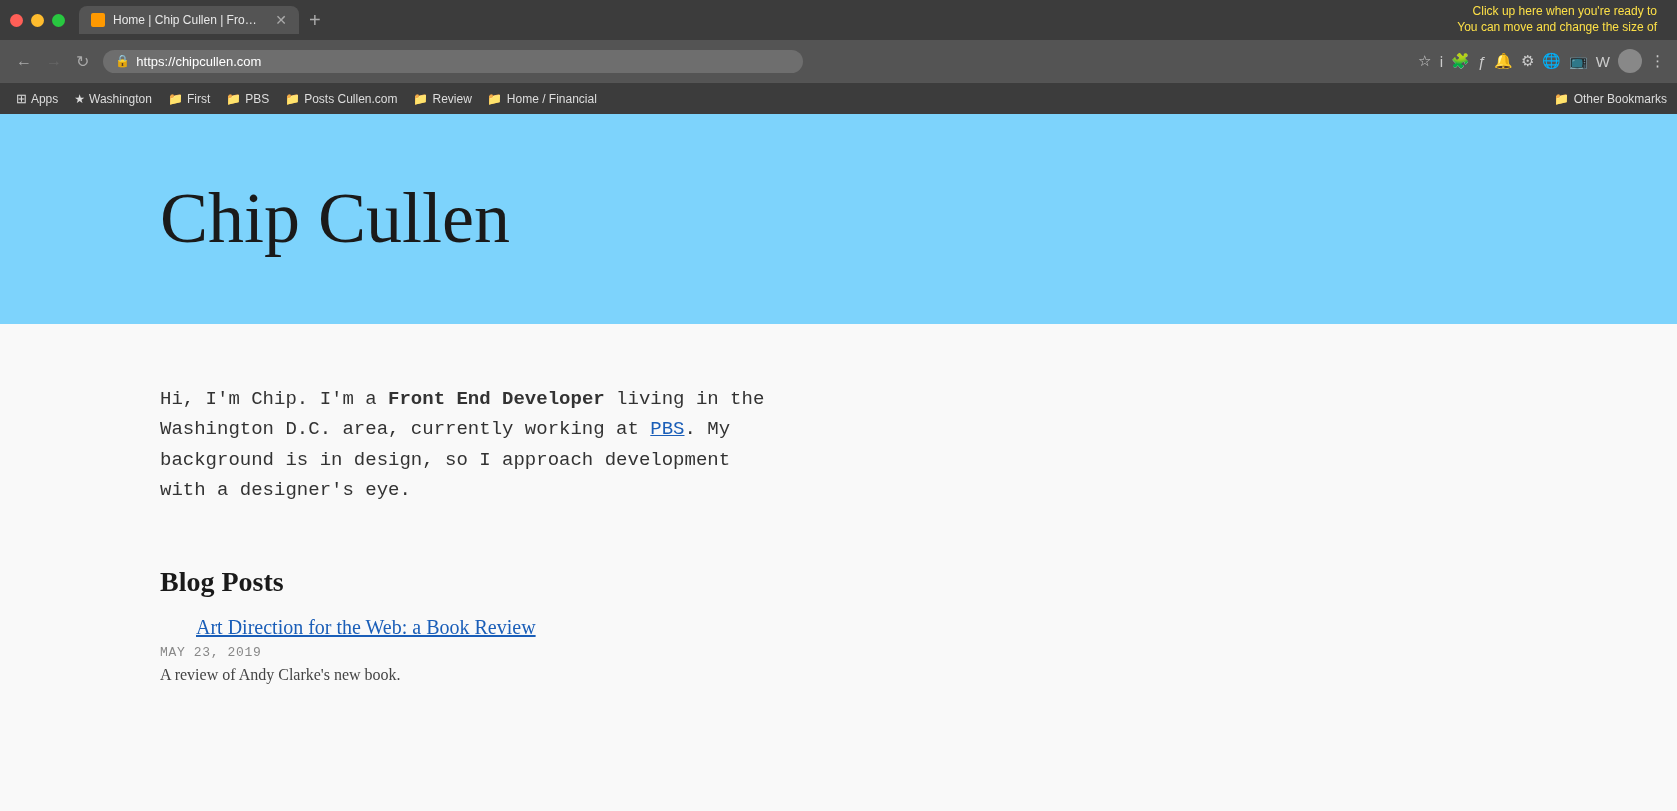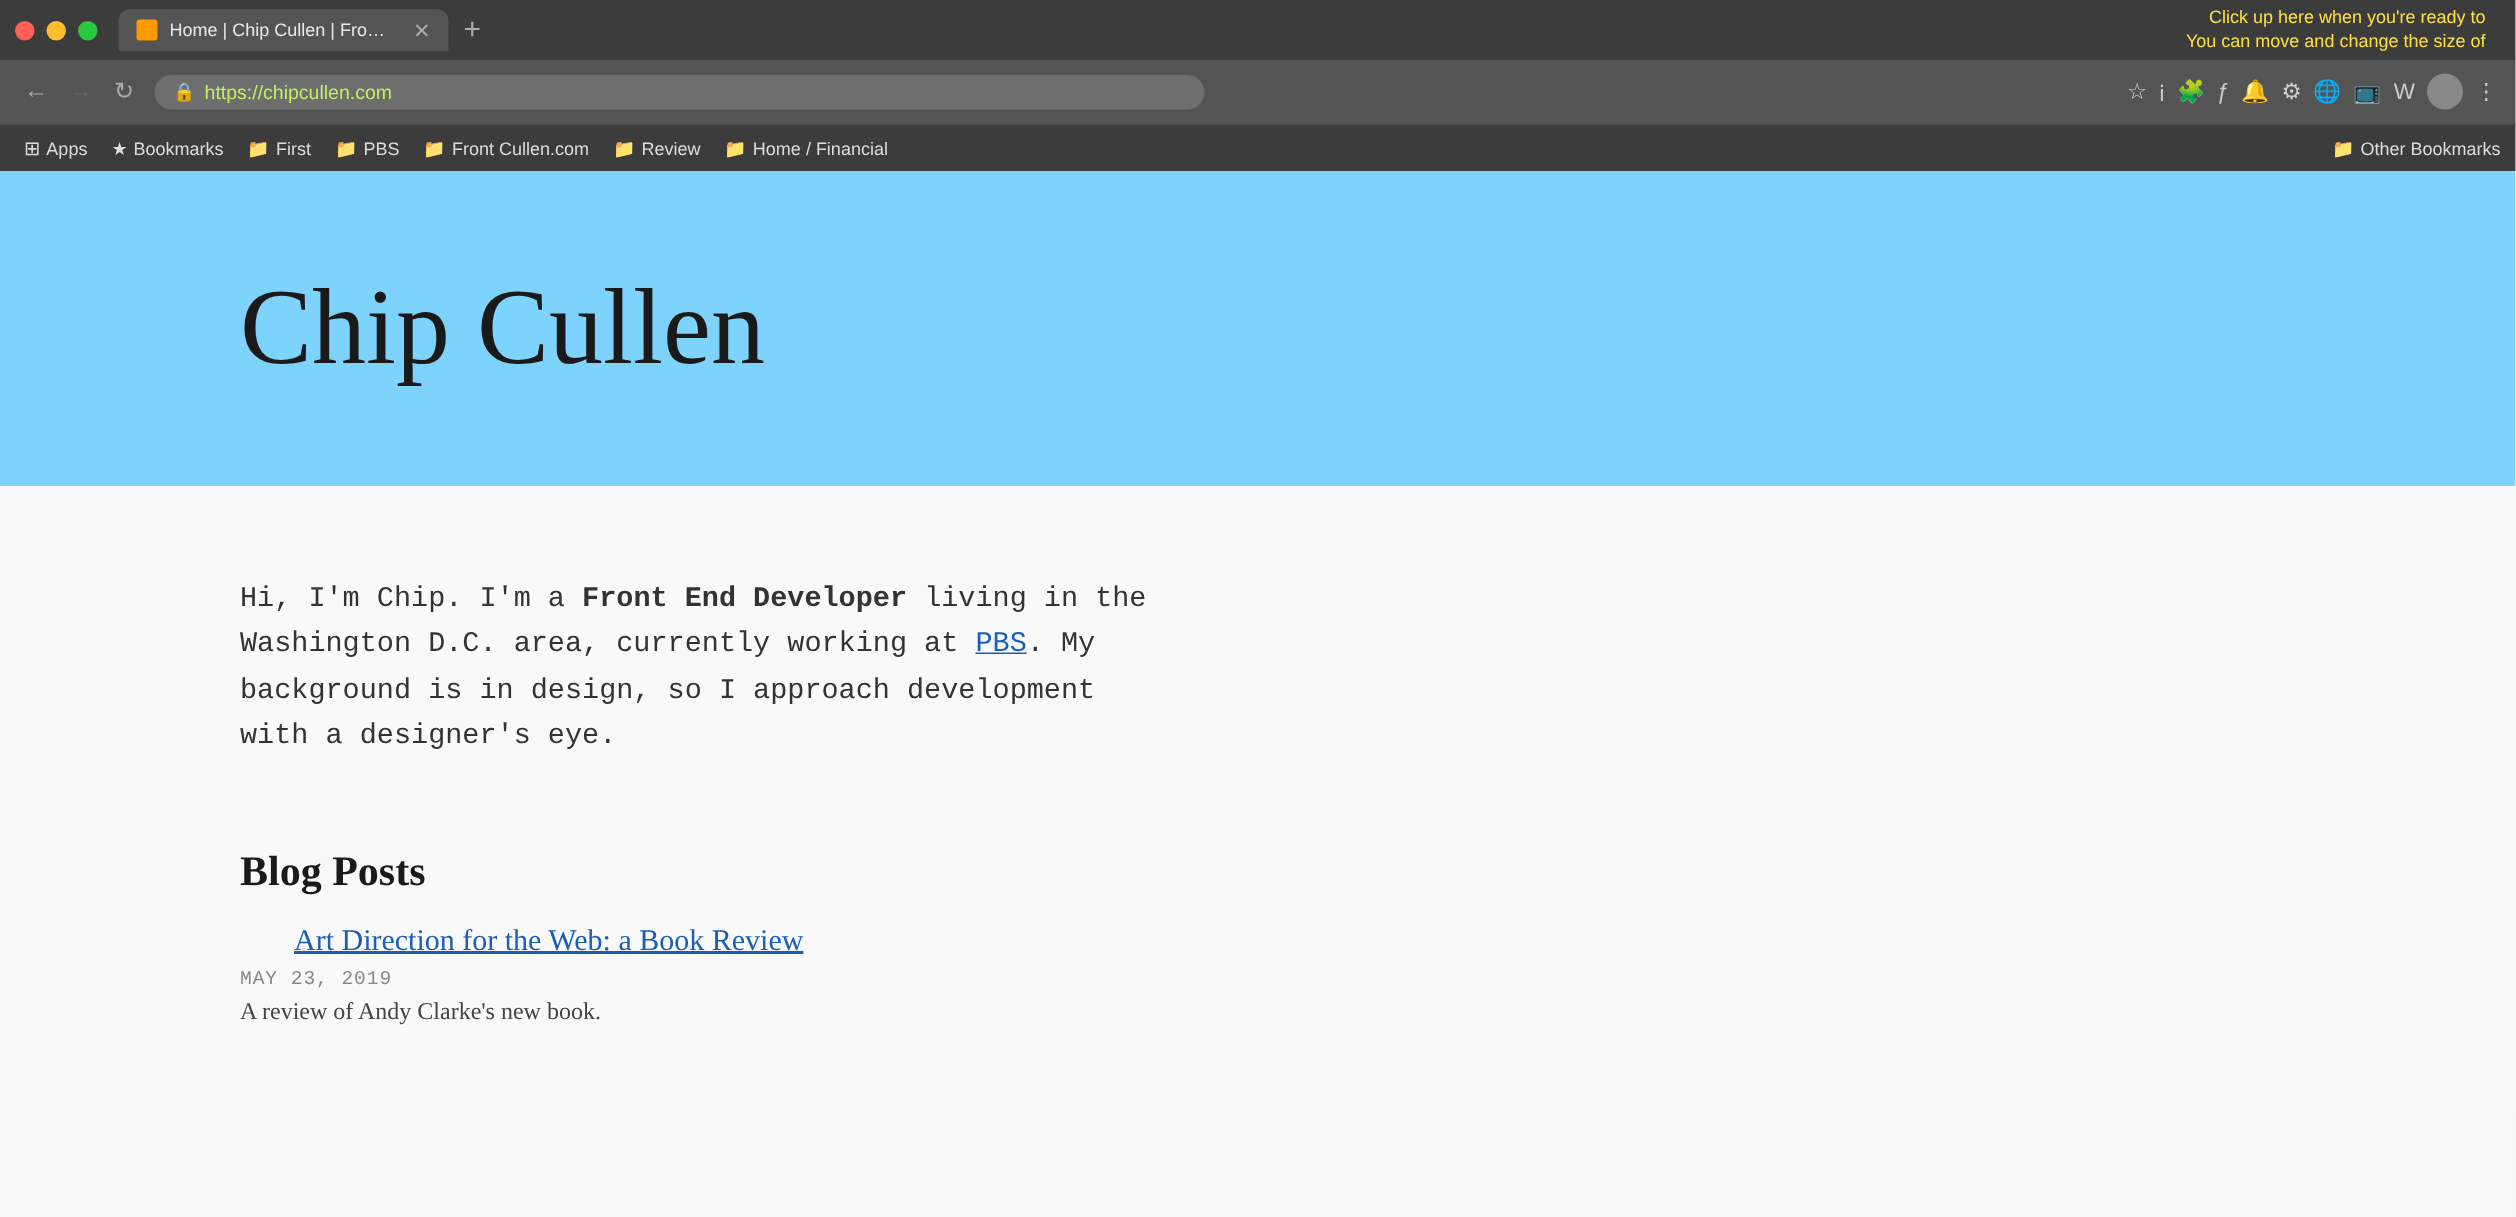--- a/index.html
+++ b/index.html
@@ -53,21 +53,21 @@
       background: none; border: none; display: flex; align-items: center;
     }
     .nav-btn.disabled { color: #666; cursor: default; }
     .url-bar {
       flex: 1; max-width: 700px;
       background: #6e6e6e; border-radius: 16px;
       display: flex; align-items: center;
       padding: 4px 12px; gap: 6px;
     }
     .url-lock { color: #ccc; font-size: 12px; }
-    .url-text { color: #bef264; font-size: 13px; flex: 1; }
+    .url-text { color: #ffffff; font-size: 13px; flex: 1; }
     .toolbar-right { display: flex; align-items: center; gap: 8px; margin-left: auto; }
     .toolbar-icon { color: #ccc; font-size: 15px; cursor: pointer; }
     .avatar { width: 24px; height: 24px; border-radius: 50%; background: #888; }
 
     
     .bookmarks-bar {
       background: #3c3c3c;
       display: flex;
       align-items: center;
       padding: 4px 10px;
@@ -200,33 +200,33 @@
     </div>
   </div>
 
   <div class="bookmarks-bar">
     <div class="bookmark-item">
       <span class="apps-icon">⊞</span>
       <span>Apps</span>
     </div>
     <div class="bookmark-item">
       <span>★</span>
-      <span>Bookmarks</span>
+      <span>Washington</span>
     </div>
     <div class="bookmark-item">
       <span>📁</span>
       <span>First</span>
     </div>
     <div class="bookmark-item">
       <span>📁</span>
       <span>PBS</span>
     </div>
     <div class="bookmark-item">
       <span>📁</span>
-      <span>Front Cullen.com</span>
+      <span>Posts Cullen.com</span>
     </div>
     <div class="bookmark-item">
       <span>📁</span>
       <span>Review</span>
     </div>
     <div class="bookmark-item">
       <span>📁</span>
       <span>Home / Financial</span>
     </div>
     <div class="bookmarks-right">

